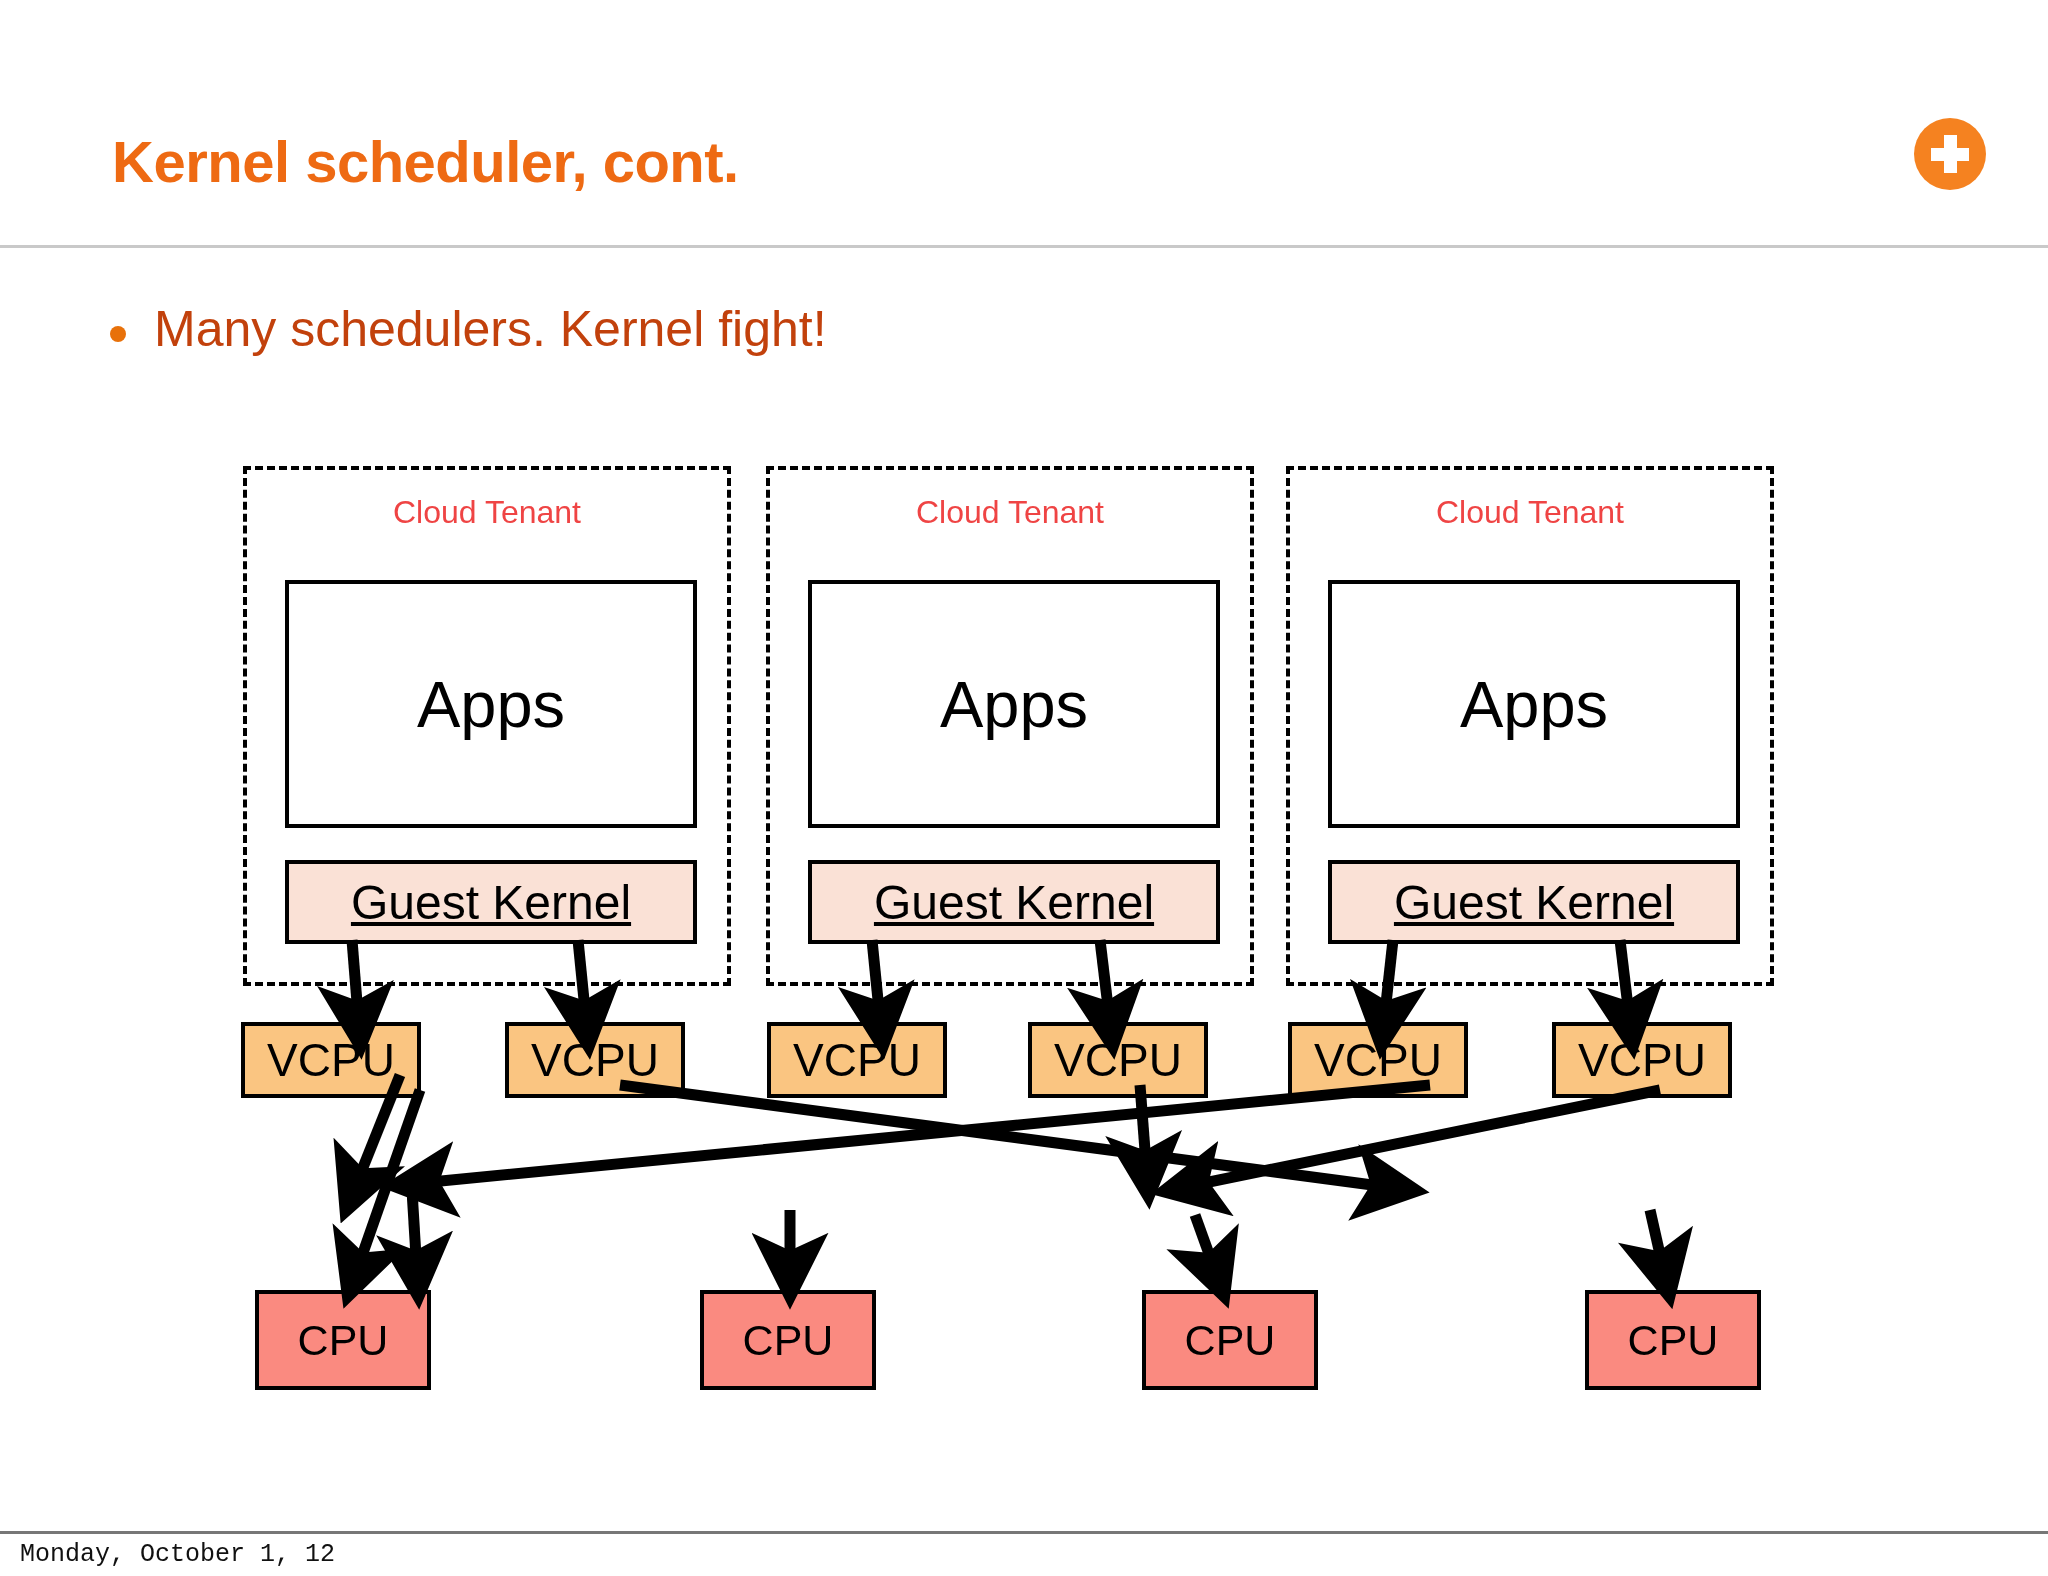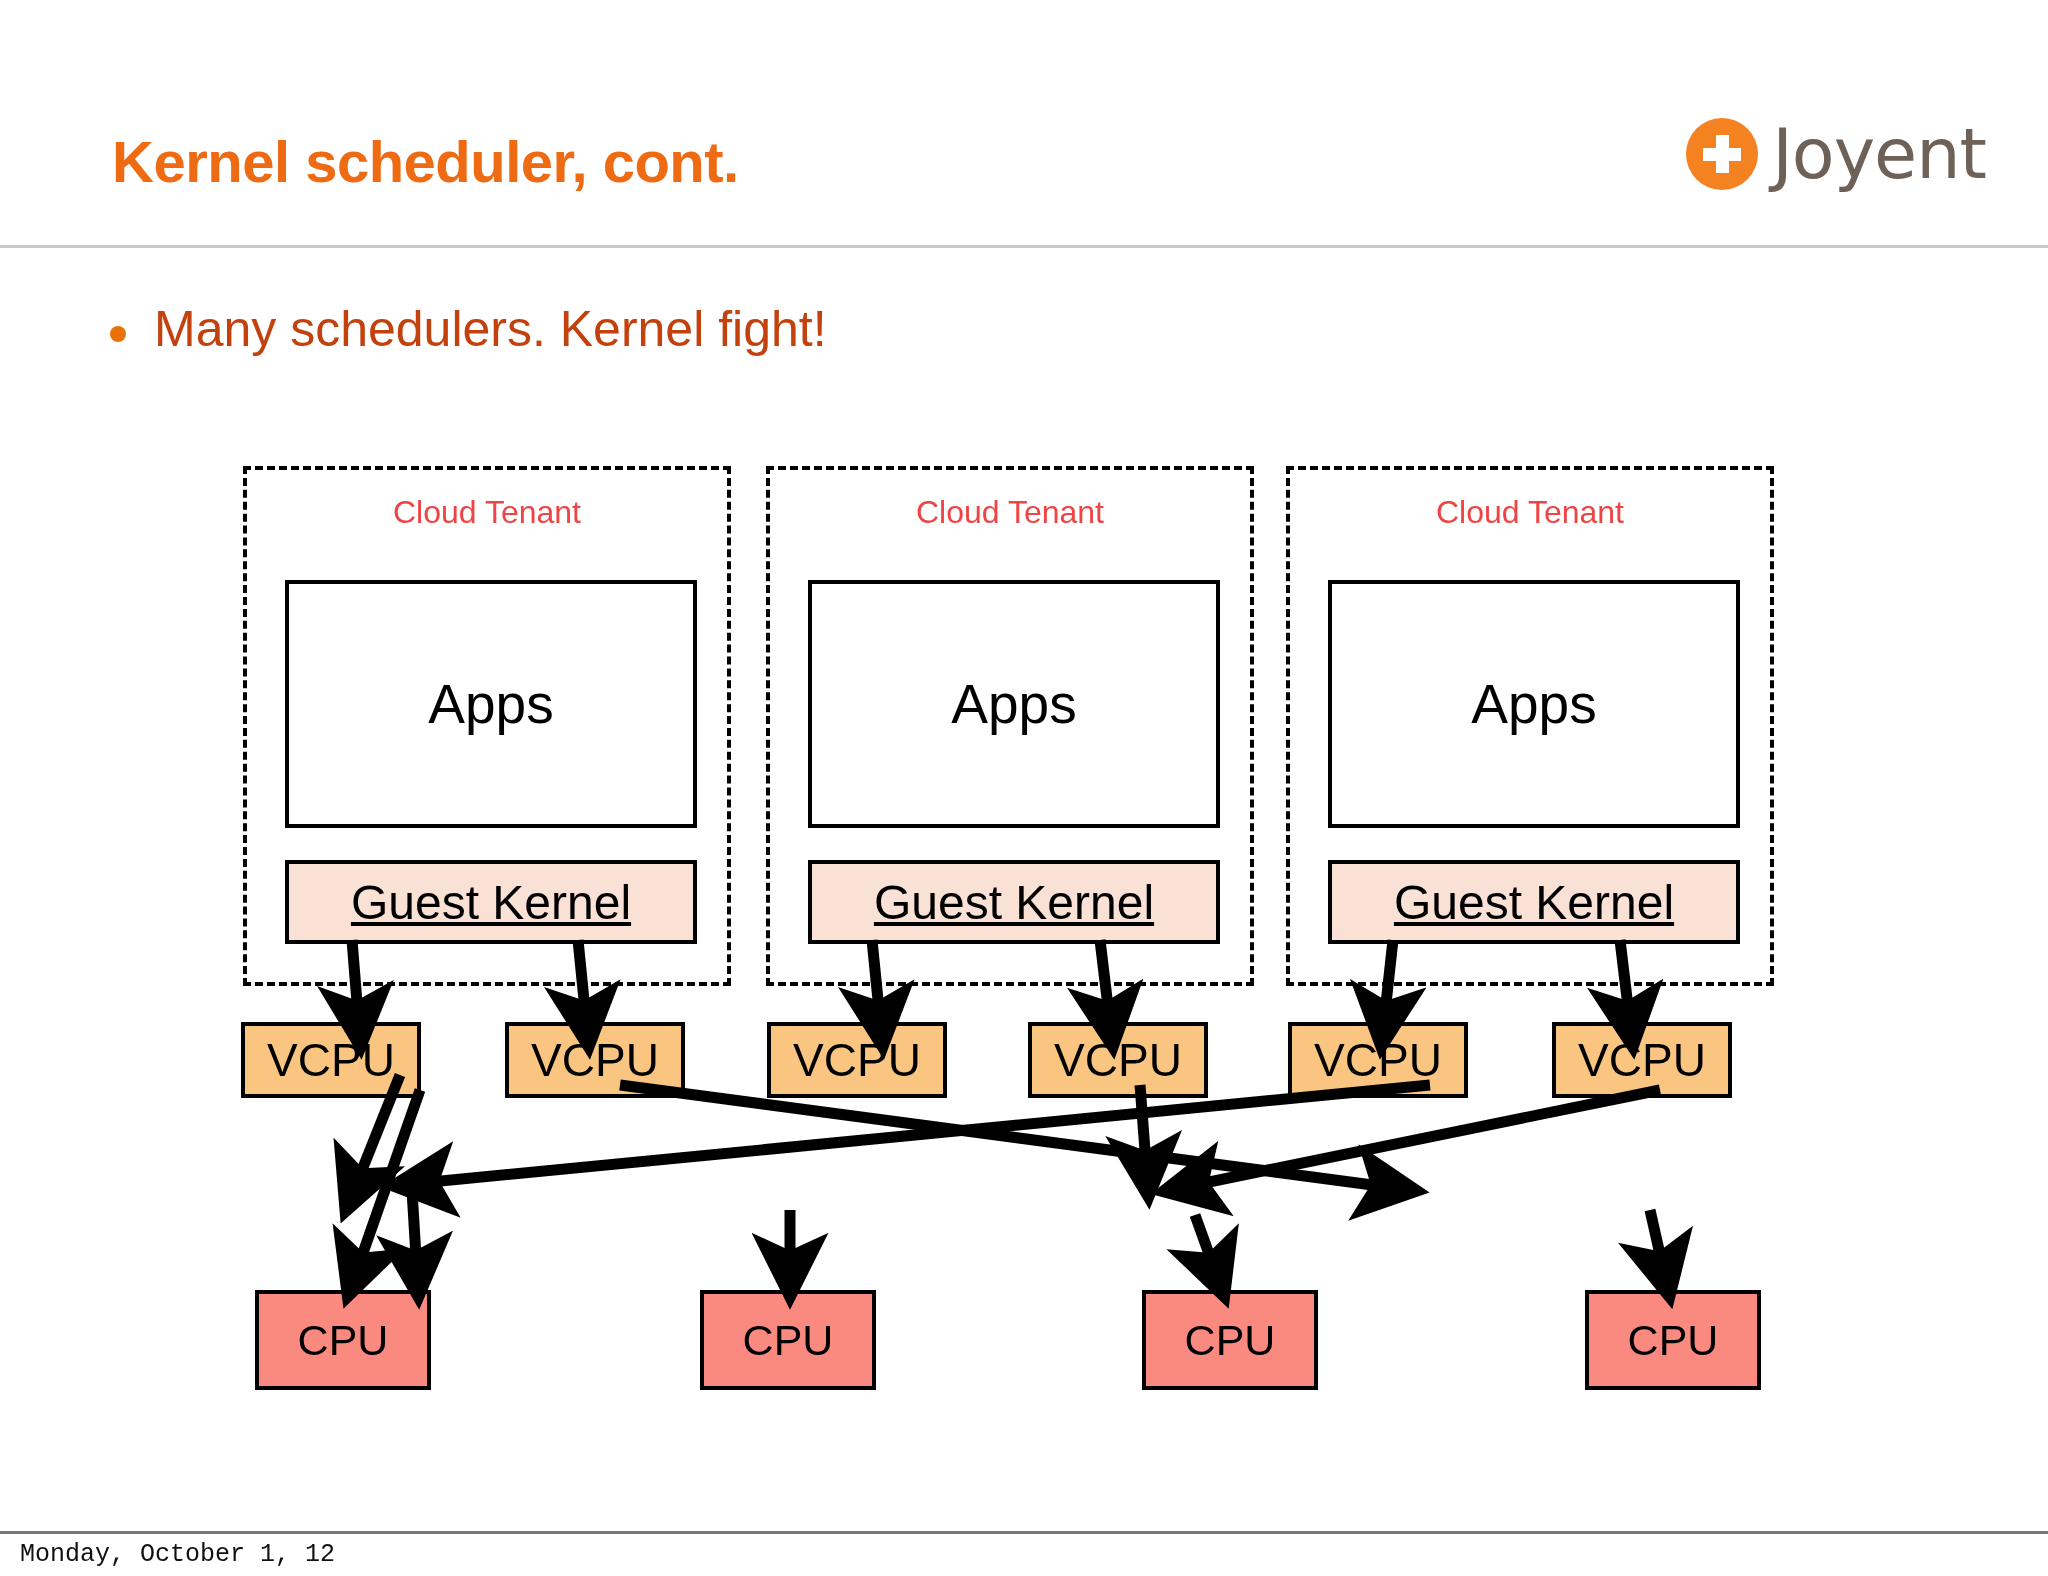--- a/index.html
+++ b/index.html
@@ -149,21 +149,21 @@
     box-sizing: border-box;
     background: #ffffff;
   }
   .apps-label {
     position: absolute;
     left: 0;
     top: 50%;
     width: 100%;
     transform: translateY(-50%);
     text-align: center;
-    font-size: 55px;
+    font-size: 65px;
     color: #000000;
   }
   .guest-kernel {
     position: absolute;
     left: 38px;
     top: 390px;
     width: 412px;
     height: 84px;
     border: 4px solid #000000;
     box-sizing: border-box;
@@ -246,21 +246,20 @@
   }
 </style>
 </head>
 <body>
 
 <div id="slide-title">Kernel scheduler, cont.</div>
 <div id="header-rule"></div>
 
 <div id="logo">
   <div id="logo-mark"></div>
-  <div id="logo-word">Joyent</div>
 </div>
 
 <div id="bullet-row">
   <div id="bullet-dot"></div>
   <div id="bullet-text">Many schedulers. Kernel fight!</div>
 </div>
 
 <div id="diagram">
 
   <div class="tenant" style="left:243px;">

